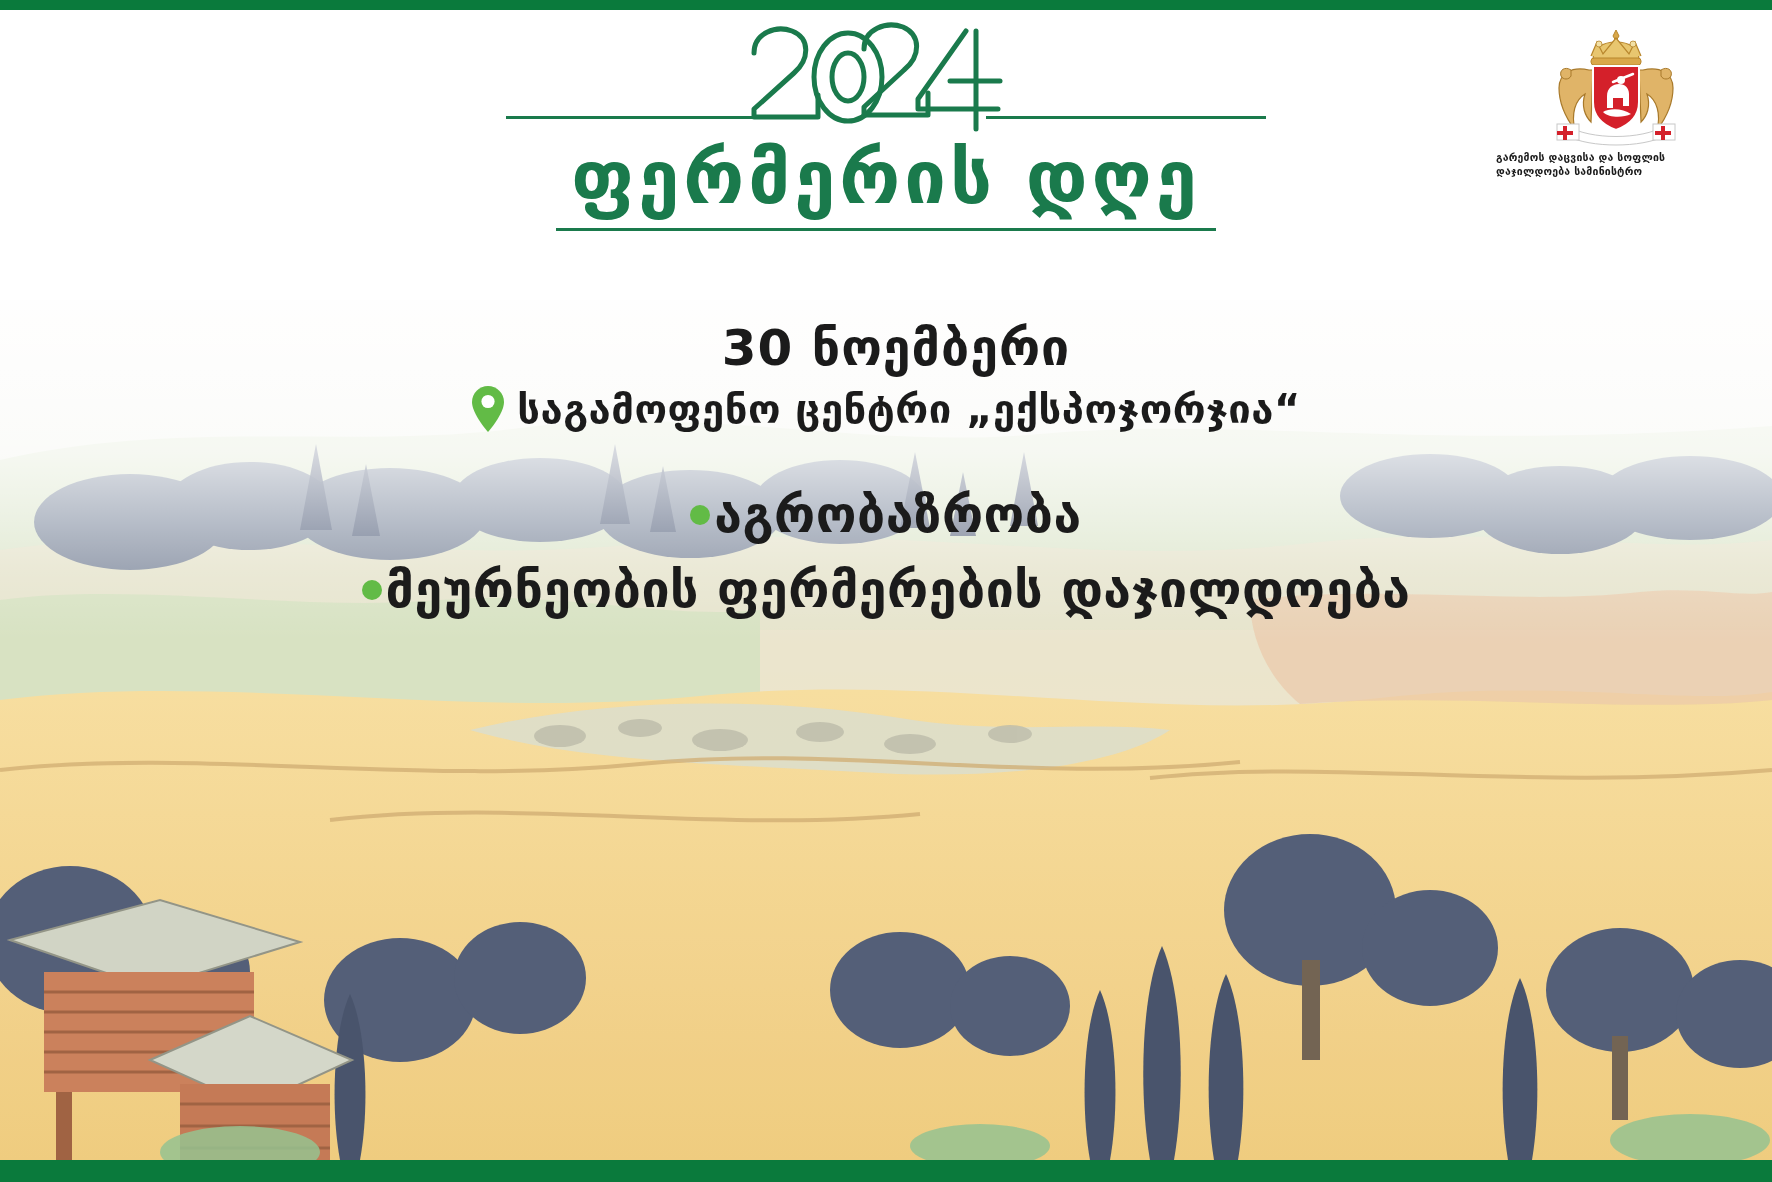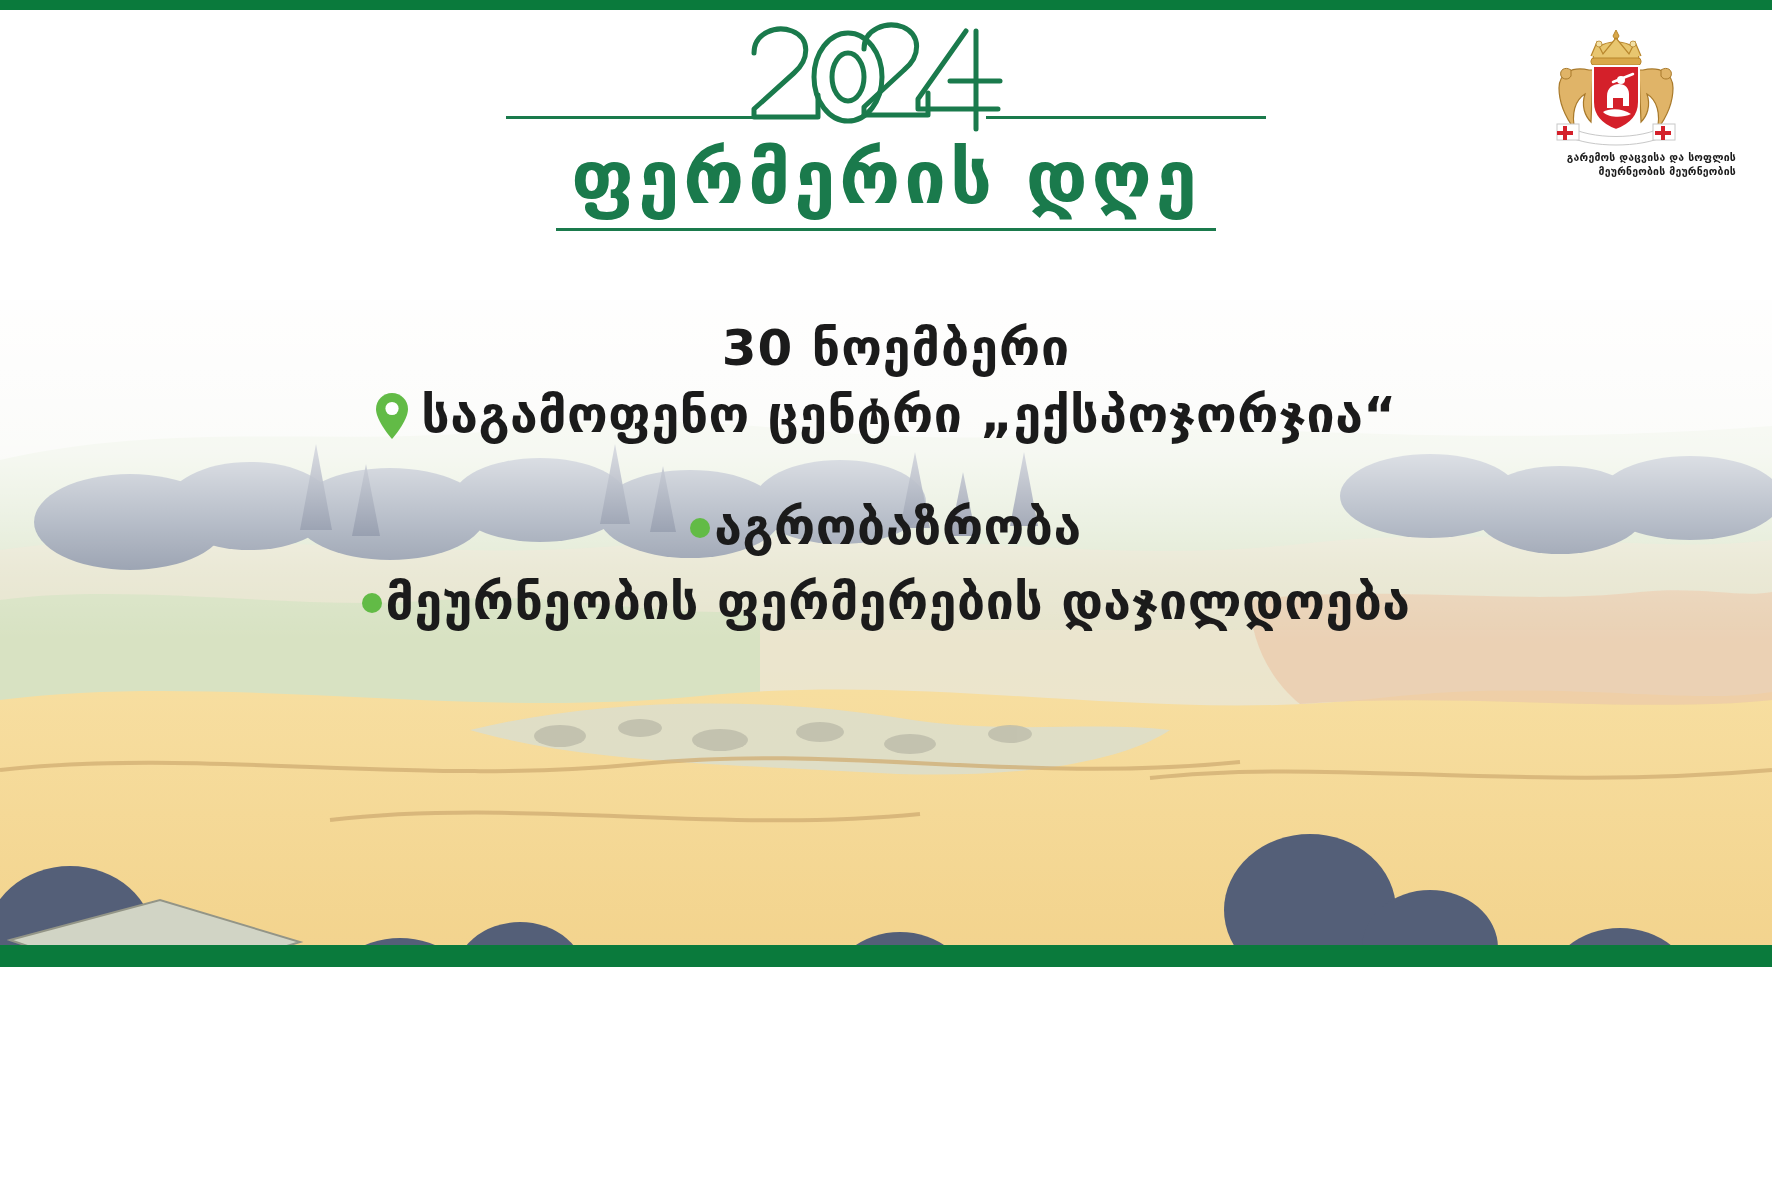--- a/index.html
+++ b/index.html
@@ -8,21 +8,21 @@
     padding: 0;
     background: #ffffff;
   }
   body {
     font-family: "DejaVu Sans", "Liberation Sans", sans-serif;
   }
 
   .poster {
     position: relative;
     width: 1772px;
-    height: 967px;
+    height: 1182px;
     overflow: hidden;
     background: #ffffff;
   }
 
   
   .edge-bar {
     position: absolute;
     left: 0;
     width: 100%;
     background: #0a7a3c;
@@ -92,21 +92,21 @@
     height: 3px;
     background: #1a7a4c;
   }
 
   
   .emblem-block {
     position: absolute;
     right: 36px;
     top: 16px;
     width: 240px;
-    text-align: right;
+    text-align: left;
     z-index: 31;
   }
   .emblem-svg { display: block; margin: 0 auto; }
   .ministry-line {
     font-family: "DejaVu Sans", sans-serif;
     font-size: 10.5px;
     font-weight: 700;
     letter-spacing: 0.2px;
     color: #1a1a1a;
     line-height: 1.35;
@@ -151,26 +151,26 @@
   }
   .date-line {
     font-size: 50px;
     font-weight: 700;
     letter-spacing: 1px;
     line-height: 1.22;
     padding-left: 20px;
   }
   .venue-line {
     margin-top: 6px;
-    font-size: 50px;
+    font-size: 40px;
     font-weight: 700;
     letter-spacing: 0.5px;
     line-height: 1.22;
     display: flex;
-    align-items: center;
+    align-items: flex-start;
     justify-content: center;
     gap: 12px;
     white-space: nowrap;
   }
   .pin-icon { flex: 0 0 auto; display: block; }
 
   .bullets { margin-top: 44px; }
   .bullet-item {
     display: flex;
     align-items: center;
@@ -260,21 +260,21 @@
 
         <g>
           <path d="M26 100 C50 114, 100 114, 124 100 L124 110 C100 122, 50 122, 26 110 Z" fill="#ffffff" stroke="#c8c8c8" stroke-width="1"></path>
           <rect x="16" y="98" width="22" height="16" fill="#ffffff" stroke="#c8c8c8" stroke-width="1"></rect>
           <rect x="112" y="98" width="22" height="16" fill="#ffffff" stroke="#c8c8c8" stroke-width="1"></rect>
           <path d="M22 100 h4 v14 h-4z M16 105 h16 v4 h-16z" fill="#d4202a"></path>
           <path d="M120 100 h4 v14 h-4z M114 105 h16 v4 h-16z" fill="#d4202a"></path>
         </g>
       </svg>
       <div class="ministry-line">გარემოს დაცვისა და სოფლის</div>
-      <div class="ministry-line">მეურნეობის მეურნეობის</div>
+      <div class="ministry-line">დაჯილდოება სამინისტრო</div>
     </div>
   </div>
 
   <div class="art">
     <svg viewBox="0 0 1772 860" preserveAspectRatio="none" aria-hidden="true">
       <defs>
         <linearGradient id="skyGrad" x1="0" y1="0" x2="0" y2="1">
           <stop offset="0%" stop-color="#f7f5f1"></stop>
           <stop offset="22%" stop-color="#eef1e6"></stop>
           <stop offset="46%" stop-color="#f7e8c6"></stop>

